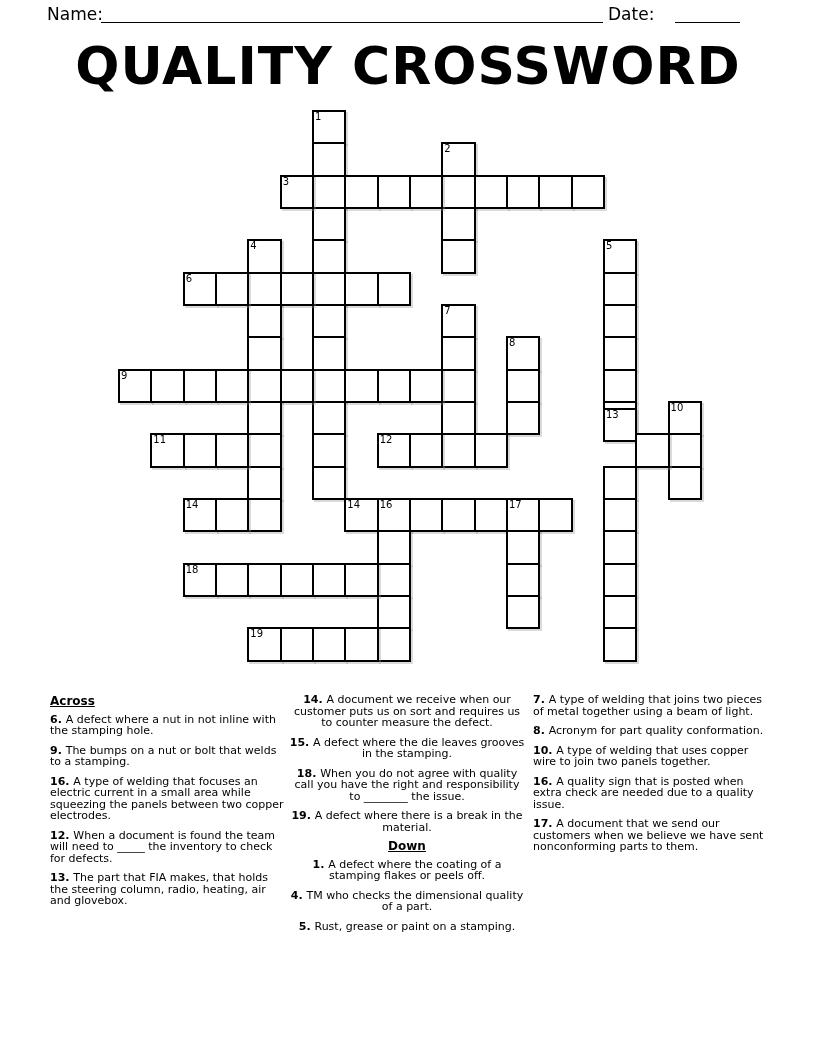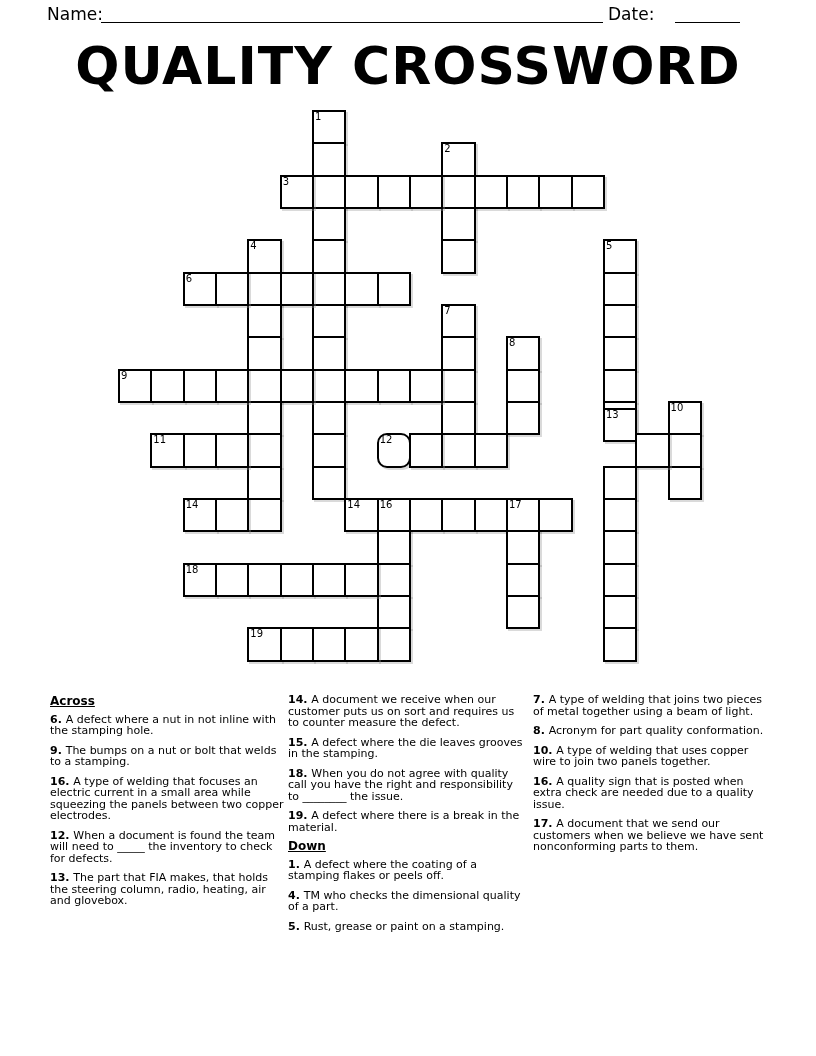--- a/index.html
+++ b/index.html
@@ -63,21 +63,21 @@
 
   
   .clue-col {
     position: absolute;
     top: 694px;
     width: 238px;
     font-size: 11px;
     line-height: 11.5px;
   }
   .clue-col-0 { left: 50px; }
-  .clue-col-1 { left: 288px; }
+  .clue-col-1 { left: 288px; text-align: center; }
   .clue-col-2 { left: 533px; }
   .clue-header {
     font-weight: 700;
     font-size: 12px;
     text-decoration: underline;
     margin-bottom: 6px;
     margin-top: 2px;
   }
   .clue {
     margin-bottom: 8px;
@@ -187,21 +187,21 @@
       <div class="cell" style="left: 667.61px; top: 400.97px;">
         <span class="num">10</span>
       </div>
       <div class="cell" style="left: 667.61px; top: 433.3px;"></div>
       <div class="cell" style="left: 667.61px; top: 465.63px;"></div>
       <div class="cell" style="left: 150.33px; top: 433.3px;">
         <span class="num">11</span>
       </div>
       <div class="cell" style="left: 182.66px; top: 433.3px;"></div>
       <div class="cell" style="left: 214.99px; top: 433.3px;"></div>
-      <div class="cell" style="left: 376.64px; top: 433.3px; border-radius: 10px;">
+      <div class="cell" style="left: 376.64px; top: 433.3px;">
         <span class="num">12</span>
       </div>
       <div class="cell" style="left: 408.97px; top: 433.3px;"></div>
       <div class="cell" style="left: 473.63px; top: 433.3px;"></div>
       <div class="cell" style="left: 635.28px; top: 433.3px;"></div>
       <div class="cell" style="left: 182.66px; top: 497.96px;">
         <span class="num">14</span>
       </div>
       <div class="cell" style="left: 214.99px; top: 497.96px;"></div>
       <div class="cell" style="left: 344.31px; top: 497.96px;">

